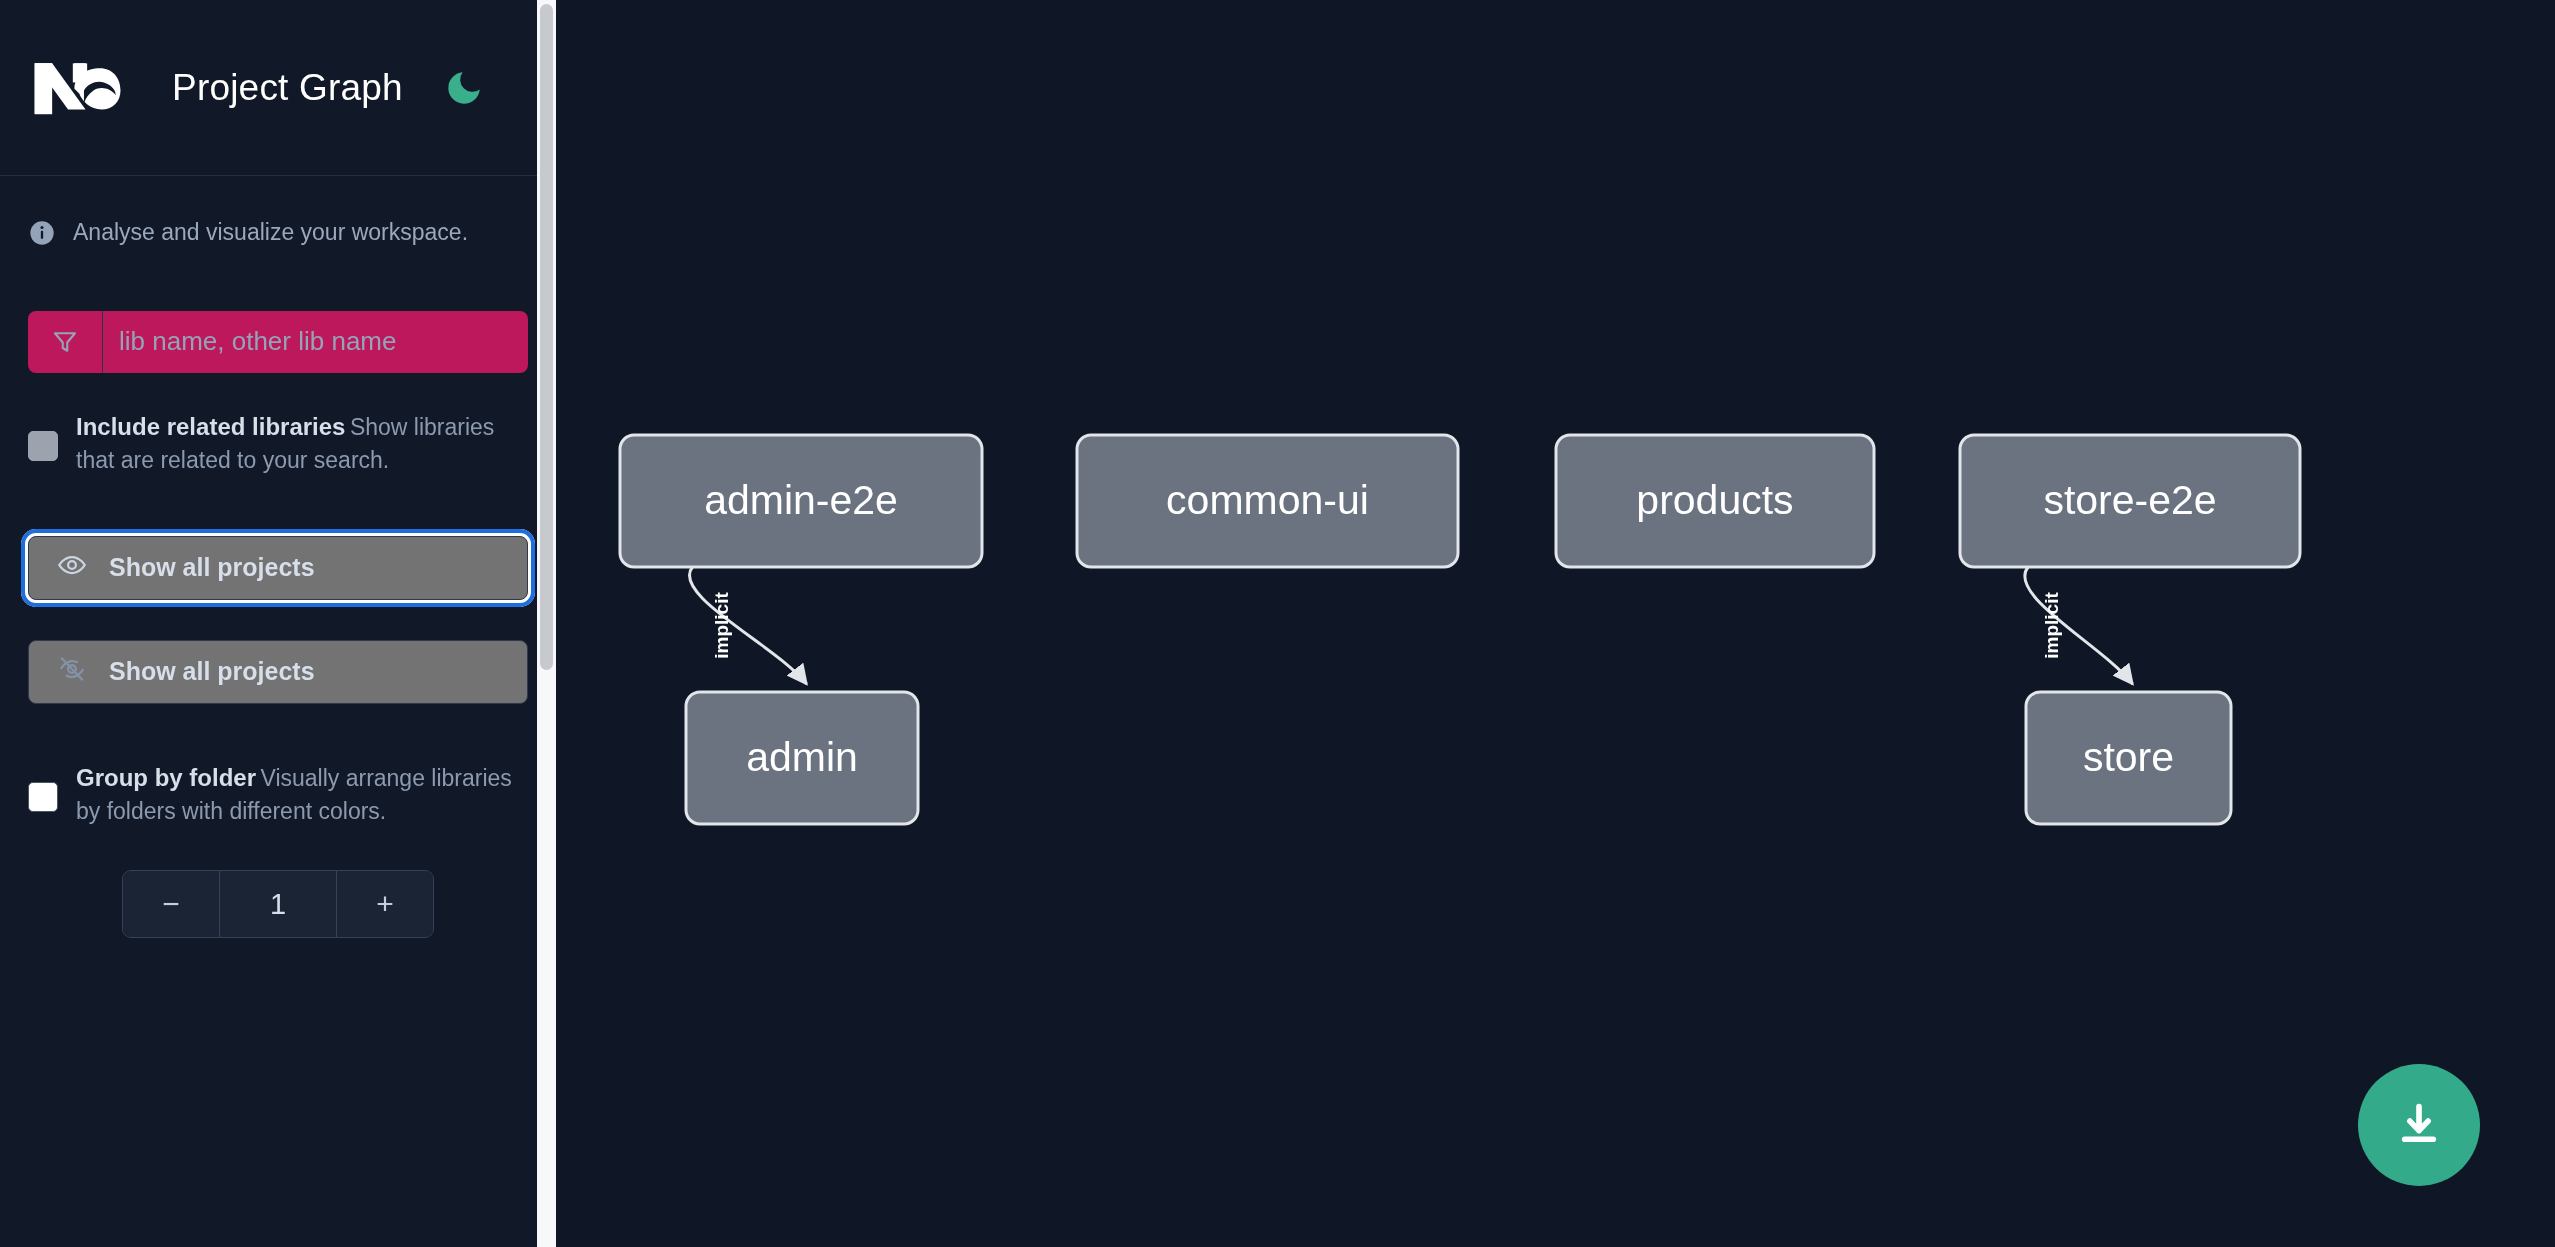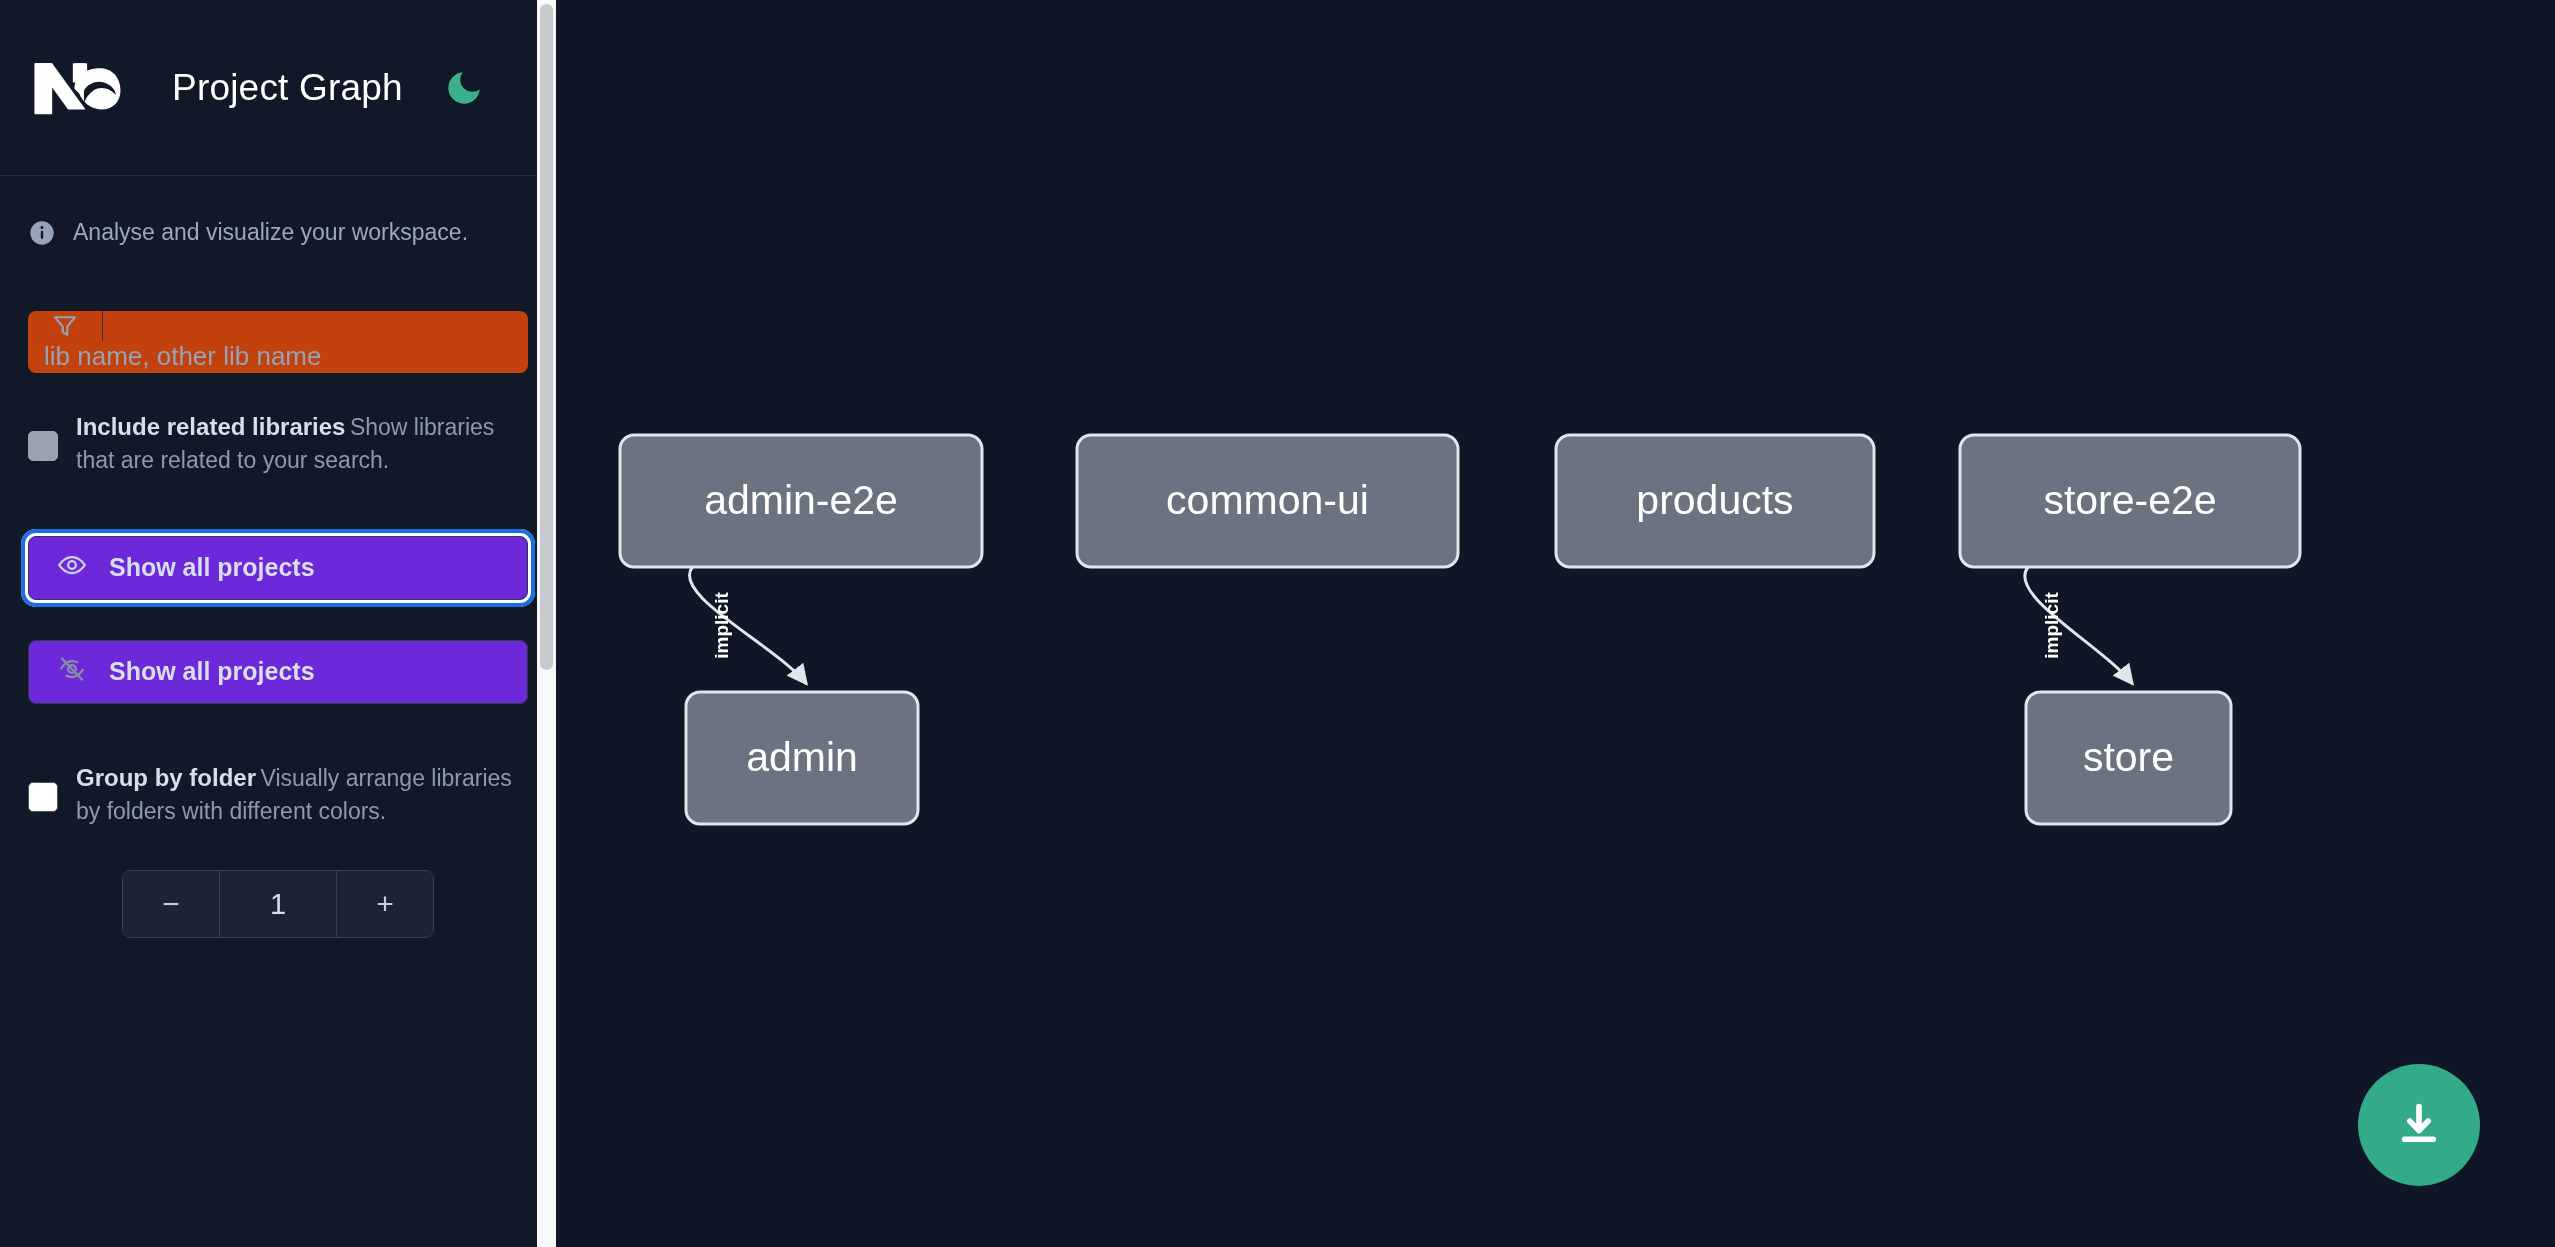--- a/index.html
+++ b/index.html
@@ -41,24 +41,23 @@
     display: flex; align-items: center; gap: 17px;
     padding: 42px 28px 0 28px;
   }
   .info-icon { width: 28px; height: 28px; flex: 0 0 28px; }
   .hint-text { font-size: 23px; color: #9aa8bd; line-height: 1.3; }
 
   .filter-box {
     margin: 63px 28px 0 28px;
     height: 62px;
     display: flex; align-items: stretch;
-    background: #c2410c;
+    background: #be185d;
     border-radius: 8px;
     overflow: hidden;
-    flex-direction: column;
   }
   .filter-icon-wrap {
     width: 75px; display: flex; align-items: center; justify-content: center;
     border-right: 1px solid #2b3548;
   }
   .filter-input {
     flex: 1 1 auto;
     background: transparent; border: none; outline: none;
     color: #cbd5e1; font-size: 26px;
     font-family: "Liberation Sans", sans-serif;
@@ -85,21 +84,21 @@
   .opt-body { flex: 1 1 auto; }
   .opt-label { font-size: 24px; font-weight: 700; color: #d7dfea; line-height: 1.25; }
   .opt-desc { font-size: 23px; color: #8c9ab0; line-height: 1.45; margin-top: 4px; }
 
   
   .btn-row { padding: 0 28px; }
   .vis-btn {
     width: 100%; height: 64px;
     display: flex; align-items: center; gap: 22px;
     padding-left: 28px;
-    background: #6d28d9;
+    background: #737373;
     border: 1px solid #2e394e;
     border-radius: 8px;
     color: #d7dfea; font-size: 25px; font-weight: 700;
     font-family: "Liberation Sans", sans-serif;
     cursor: pointer;
   }
   .vis-btn.focused {
     outline: 4px solid #1d6fe0;
     outline-offset: 3px;
     box-shadow: 0 0 0 7px #ffffff;

